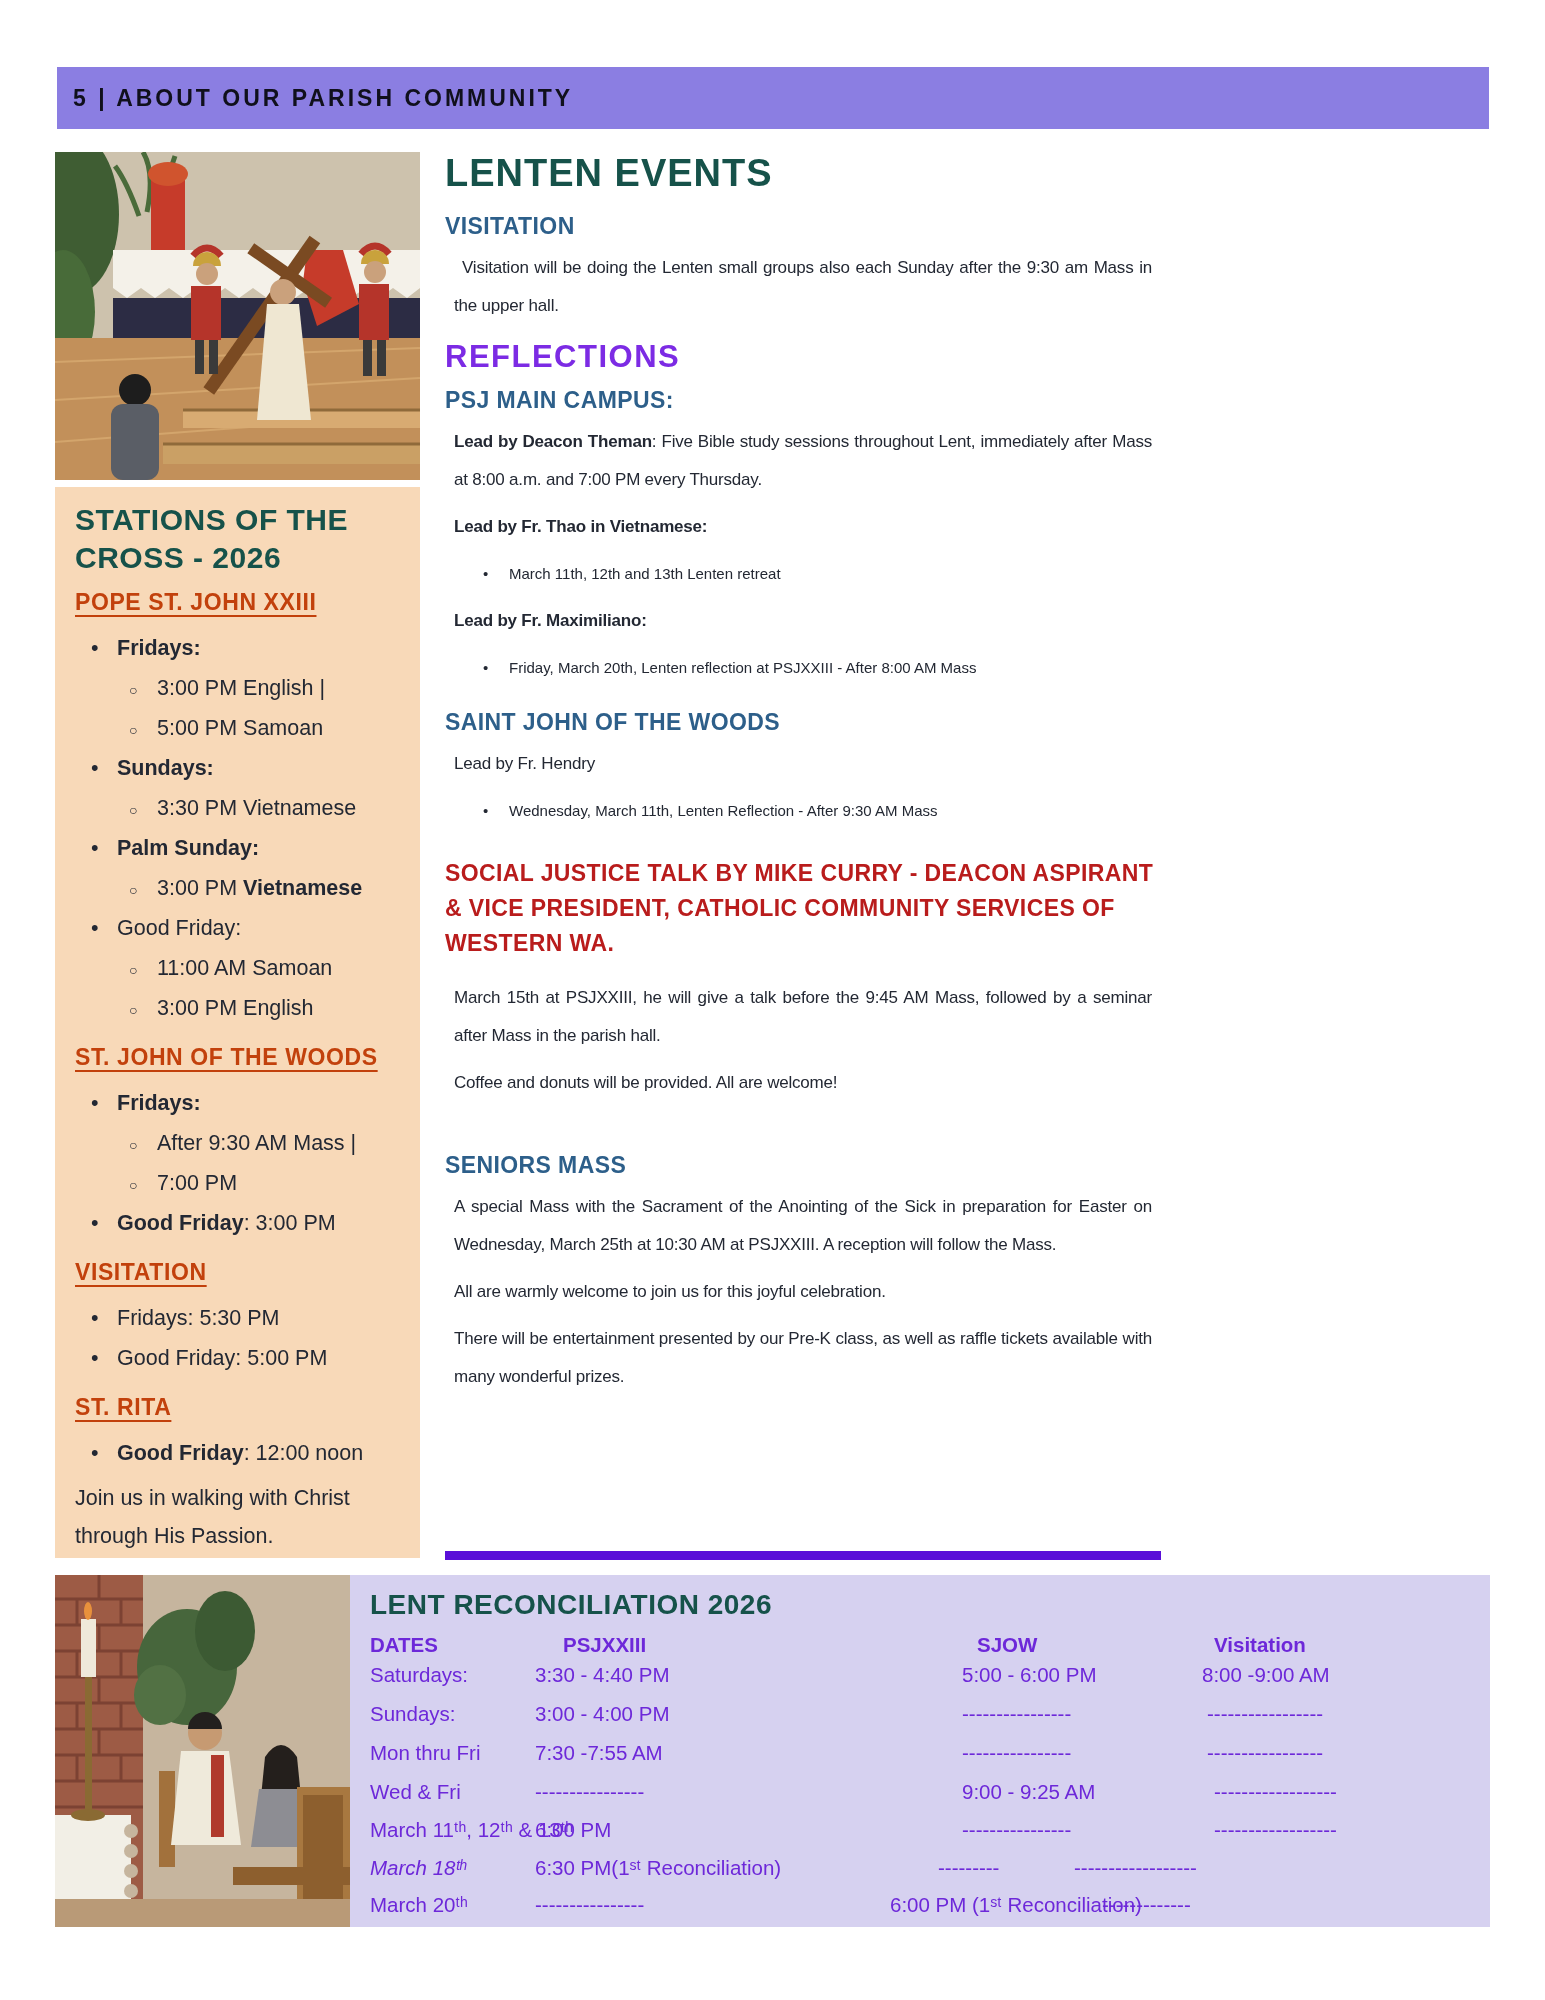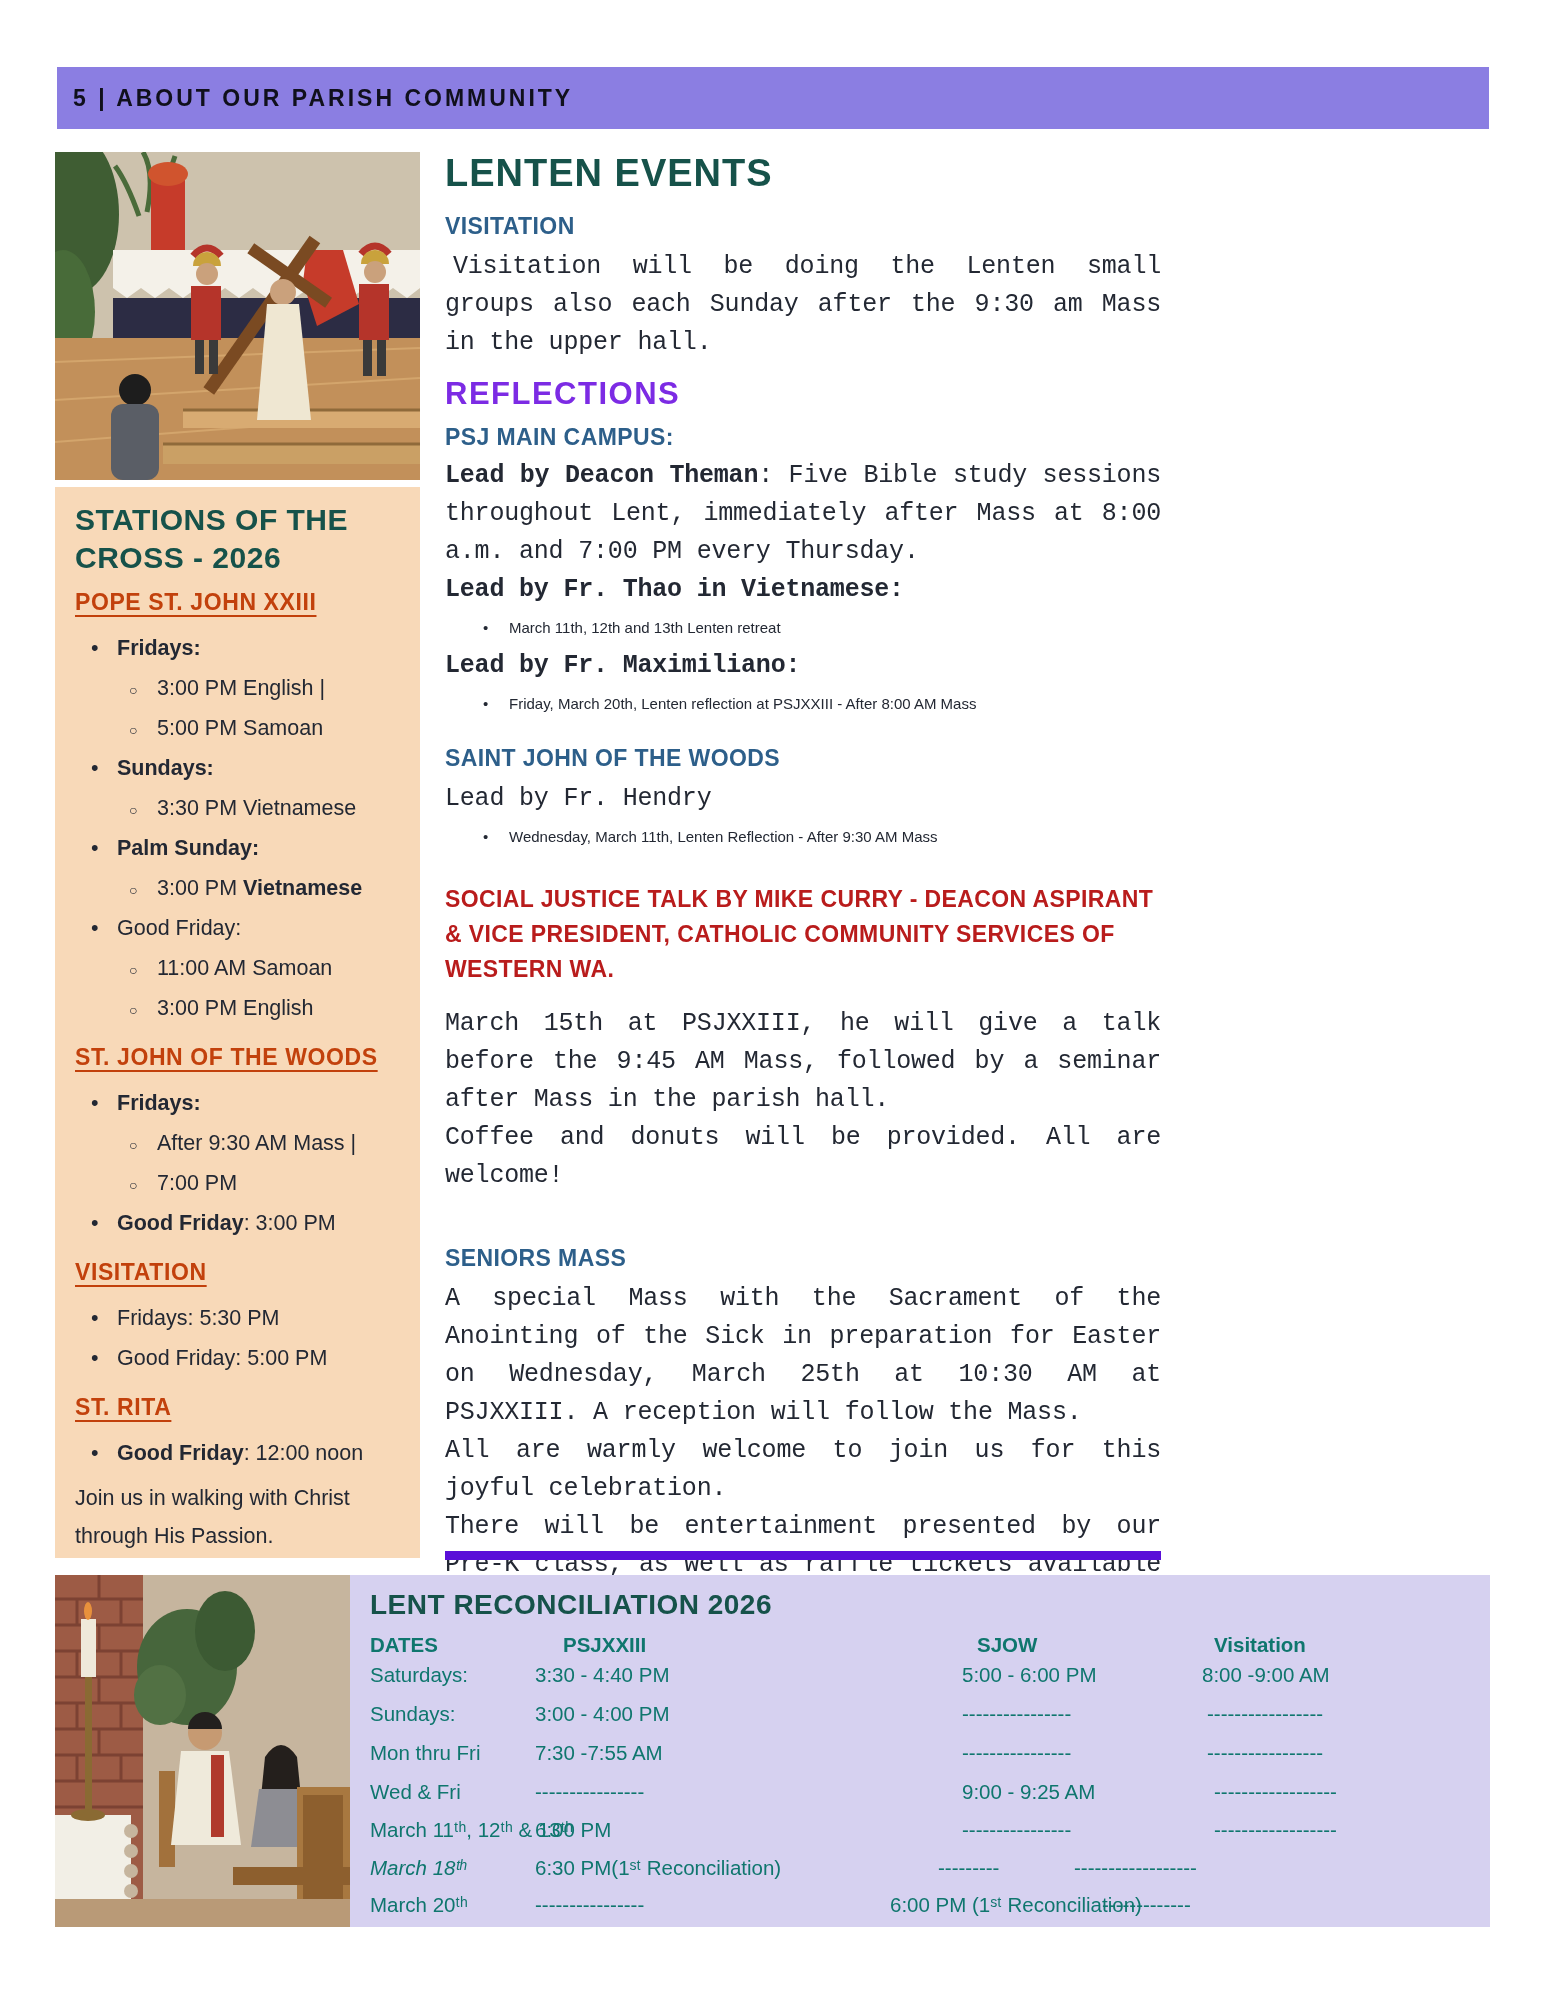--- a/index.html
+++ b/index.html
@@ -30,36 +30,36 @@
   ul.sub>li::before{content:"\25CB";position:absolute;left:12px;font-size:14px;top:2px;}
   .b{font-weight:bold;}
   .stations-footer{font-size:21.5px;line-height:38px;margin:6px 0 0 0;}
 
   
   .right-col{position:absolute;left:445px;top:152px;width:716px;}
   .lenten-title{font-size:38px;font-weight:bold;color:#16524a;letter-spacing:1px;margin:0;}
   .sub-blue{font-size:23px;font-weight:bold;color:#2d5f8a;letter-spacing:.4px;margin:18px 0 8px 0;}
   .reflections{font-size:31px;font-weight:600;color:#7c2be4;letter-spacing:1.5px;margin:14px 0 10px 0;}
   .psj-head{margin:12px 0 6px 0;}
-  p.body{font-size:25px;line-height:38px;letter-spacing:-.2px;text-align:justify;margin:0;font-family:Liberation Mono, monospace;}
+  p.body{font-size:17px;line-height:38px;letter-spacing:-.2px;text-align:justify;margin:9px;}
   p.indent{text-indent:8px;}
   ul.dots{list-style:none;margin:0;padding:0;font-size:15px;}
   ul.dots>li{position:relative;padding-left:64px;line-height:38px;}
   ul.dots>li::before{content:"\2022";position:absolute;left:38px;}
   .gap-lg{margin-top:44px;}
   .social-head{font-size:23px;font-weight:bold;color:#b91c1c;letter-spacing:.4px;line-height:35px;margin:26px 0 18px 0;}
   .seniors-head{margin-top:50px;margin-bottom:8px;}
 
   
   .divider{position:absolute;left:445px;top:1551px;width:716px;height:9px;background:#5a0fd8;}
 
   
   .recon-box{position:absolute;left:350px;top:1575px;width:1140px;height:352px;background:#d6d1f0;}
   .recon-title{position:absolute;left:20px;top:14px;font-size:28px;font-weight:bold;color:#16524a;letter-spacing:.5px;}
-  .tcell{position:absolute;font-size:20.5px;white-space:nowrap;color:#0f766e;}
+  .tcell{position:absolute;font-size:20.5px;white-space:nowrap;color:#6d28d9;}
   .th{font-weight:bold;}
 </style>
 </head>
 <body>
 
 <div class="page">
 
   <div class="header-bar">
     <span class="hdr-text">5 | ABOUT OUR PARISH COMMUNITY</span>
   </div>

